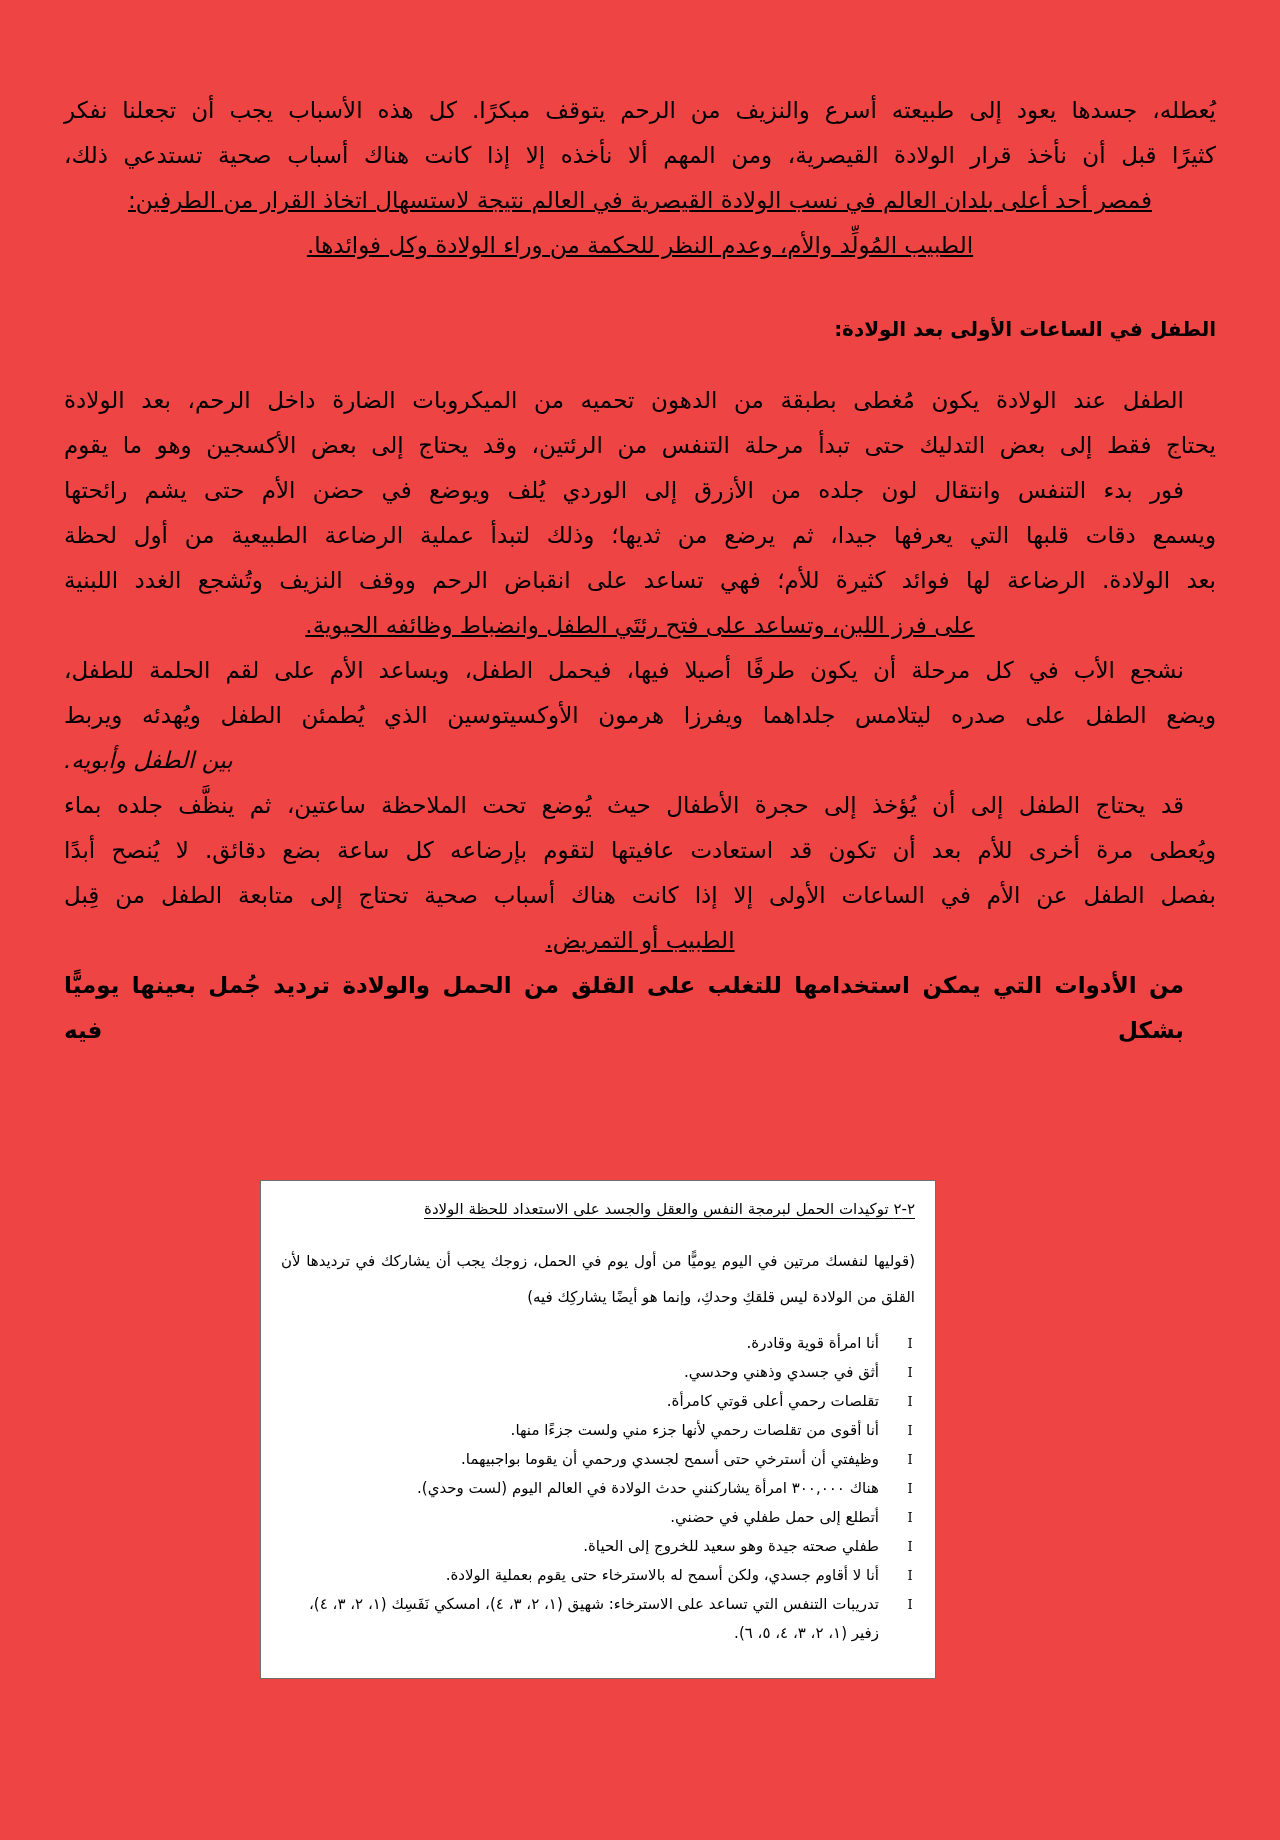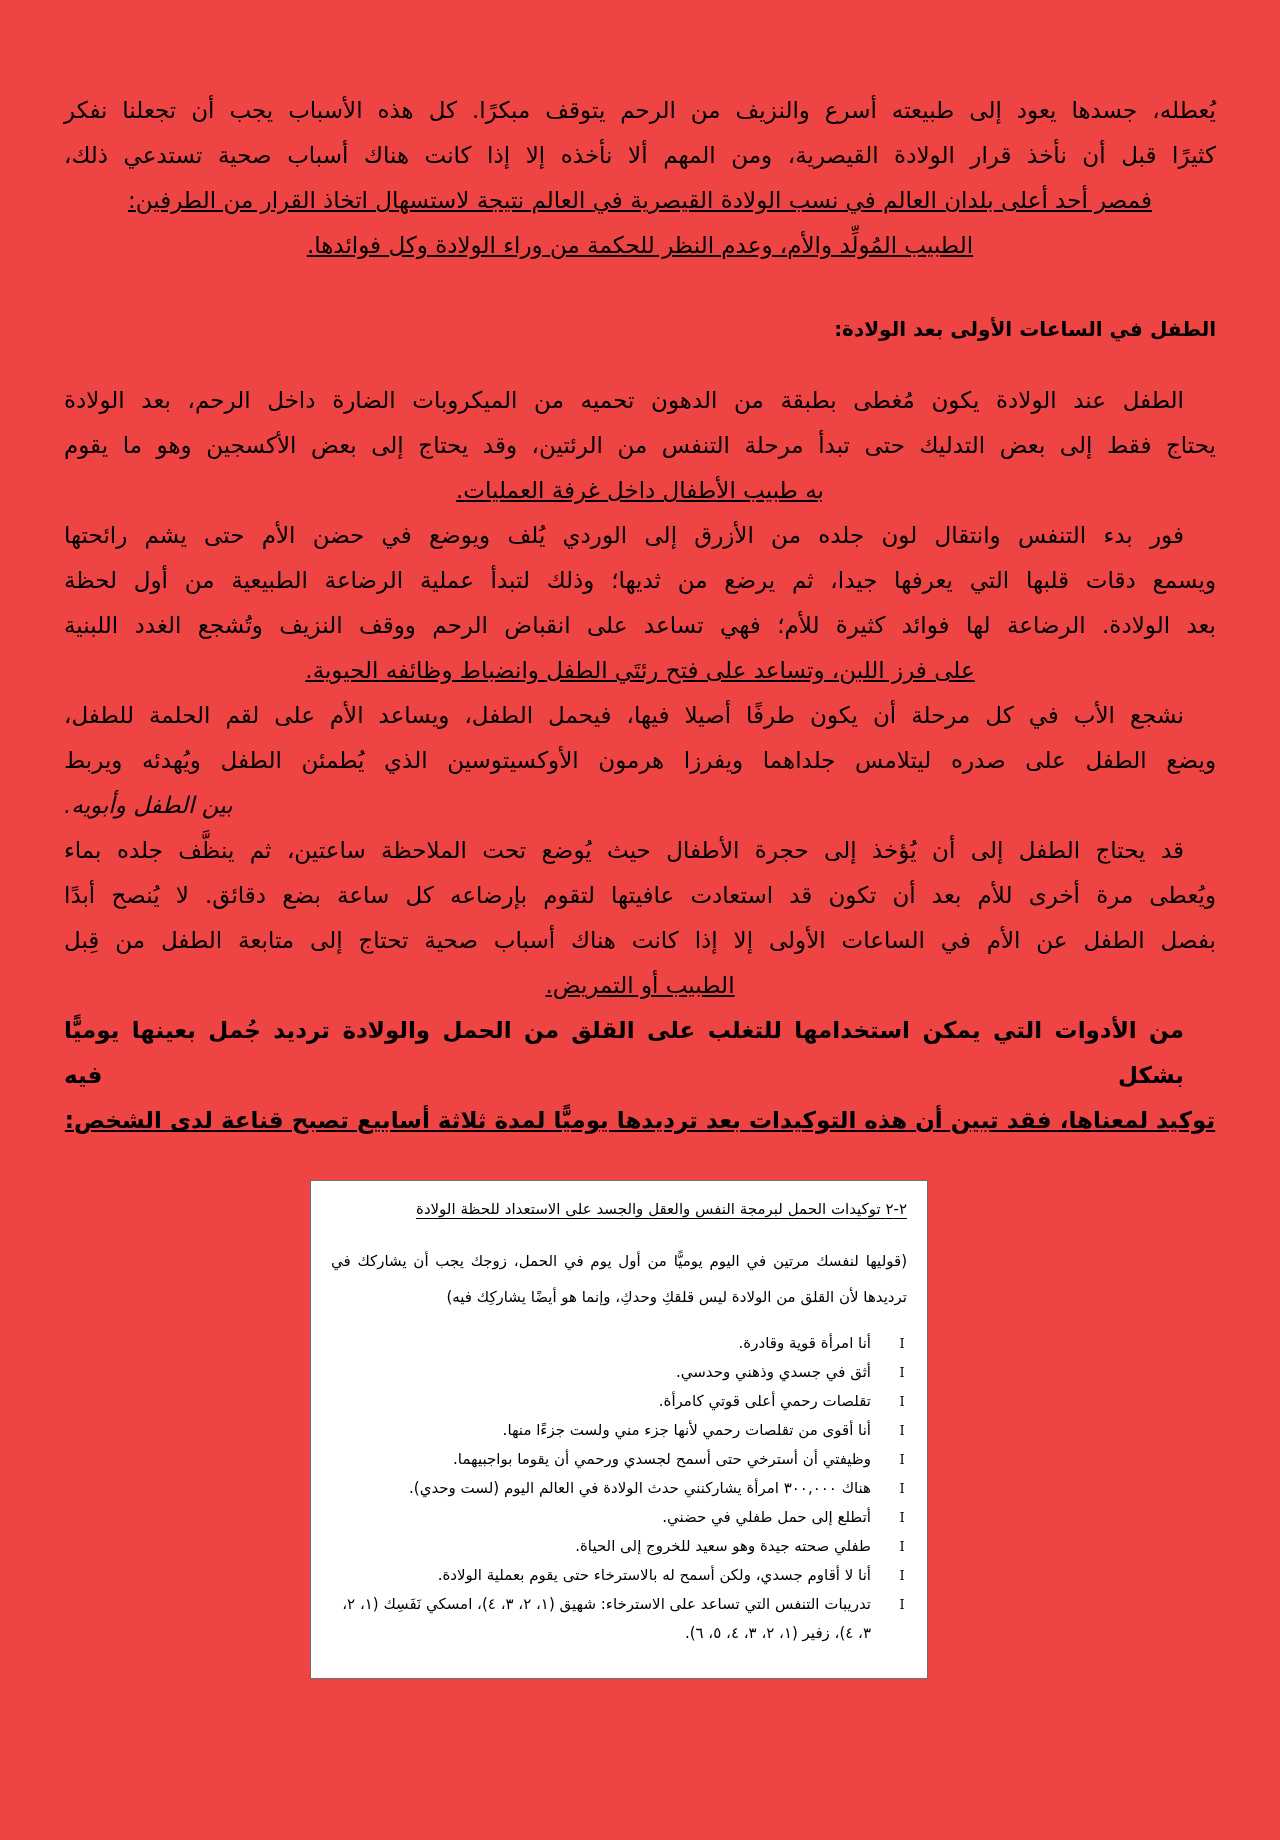--- a/index.html
+++ b/index.html
@@ -40,22 +40,22 @@
   .h2 {
     font-size: 20px;
     font-weight: bold;
     line-height: 50px;
     text-align: right;
     margin: 36px 0 24px 0;
   }
   .affirm-box {
     position: absolute;
     top: 1180px;
-    right: 352px;
-    width: 618px;
+    right: 344px;
+    width: 676px;
     box-sizing: border-box;
     border: 1px solid #6f6f6f;
     background: #ffffff;
     padding: 16px 20px 30px 20px;
   }
   .box-title {
     font-size: 15px;
     line-height: 24px;
     text-align: right;
     text-decoration: underline;
@@ -102,21 +102,20 @@
       <div class="bl jl">كثيرًا قبل أن نأخذ قرار الولادة القيصرية، ومن المهم ألا نأخذه إلا إذا كانت هناك أسباب صحية تستدعي ذلك،</div>
       <div class="bl cl">فمصر أحد أعلى بلدان العالم في نسب الولادة القيصرية في العالم نتيجة لاستسهال اتخاذ القرار من الطرفين:</div>
       <div class="bl cl">الطبيب المُولِّد والأم، وعدم النظر للحكمة من وراء الولادة وكل فوائدها.</div>
     </div>
 
     <div class="h2">الطفل في الساعات الأولى بعد الولادة:</div>
 
     <div>
       <div class="bl jl ind">الطفل عند الولادة يكون مُغطى بطبقة من الدهون تحميه من الميكروبات الضارة داخل الرحم، بعد الولادة</div>
       <div class="bl jl">يحتاج فقط إلى بعض التدليك حتى تبدأ مرحلة التنفس من الرئتين، وقد يحتاج إلى بعض الأكسجين وهو ما يقوم</div>
-      <div class="bl cl">به طبيب الأطفال داخل غرفة العمليات.</div>
     </div>
 
     <div>
       <div class="bl jl ind">فور بدء التنفس وانتقال لون جلده من الأزرق إلى الوردي يُلف ويوضع في حضن الأم حتى يشم رائحتها</div>
       <div class="bl jl">ويسمع دقات قلبها التي يعرفها جيدا، ثم يرضع من ثديها؛ وذلك لتبدأ عملية الرضاعة الطبيعية من أول لحظة</div>
       <div class="bl jl">بعد الولادة. الرضاعة لها فوائد كثيرة للأم؛ فهي تساعد على انقباض الرحم ووقف النزيف وتُشجع الغدد اللبنية</div>
       <div class="bl cl">على فرز اللبن، وتساعد على فتح رئتَي الطفل وانضباط وظائفه الحيوية.</div>
     </div>
 
     <div>
@@ -127,21 +126,20 @@
 
     <div>
       <div class="bl jl ind">قد يحتاج الطفل إلى أن يُؤخذ إلى حجرة الأطفال حيث يُوضع تحت الملاحظة ساعتين، ثم ينظَّف جلده بماء</div>
       <div class="bl jl">ويُعطى مرة أخرى للأم بعد أن تكون قد استعادت عافيتها لتقوم بإرضاعه كل ساعة بضع دقائق. لا يُنصح أبدًا</div>
       <div class="bl jl">بفصل الطفل عن الأم في الساعات الأولى إلا إذا كانت هناك أسباب صحية تحتاج إلى متابعة الطفل من قِبل</div>
       <div class="bl cl">الطبيب أو التمريض.</div>
     </div>
 
     <div>
       <div class="bl jl ind b">من الأدوات التي يمكن استخدامها للتغلب على القلق من الحمل والولادة ترديد جُمل بعينها يوميًّا بشكل فيه</div>
-      <div class="bl cl b">توكيد لمعناها، فقد تبين أن هذه التوكيدات بعد ترديدها يوميًّا لمدة ثلاثة أسابيع تصبح قناعة لدى الشخص:</div>
     </div>
 
   </div>
 
   <div class="affirm-box">
     <div class="box-title">٢-٢ توكيدات الحمل لبرمجة النفس والعقل والجسد على الاستعداد للحظة الولادة</div>
     <div class="box-intro">(قوليها لنفسك مرتين في اليوم يوميًّا من أول يوم في الحمل، زوجك يجب أن يشاركك في ترديدها لأن القلق من الولادة ليس قلقكِ وحدكِ، وإنما هو أيضًا يشاركِك فيه)</div>
     <div class="box-items">
       <div class="item">
         <span class="bullet">I</span>

